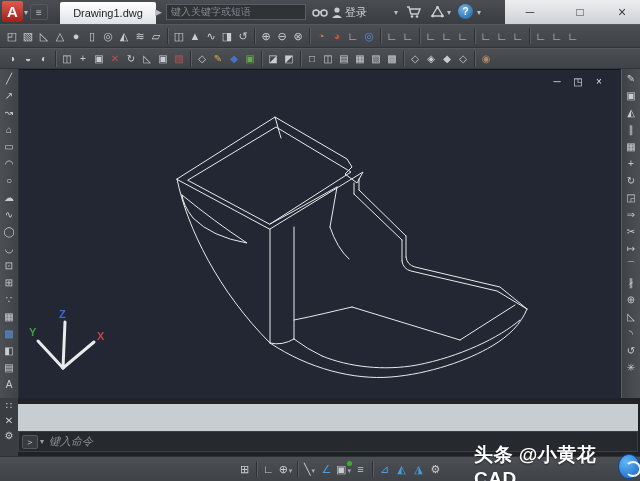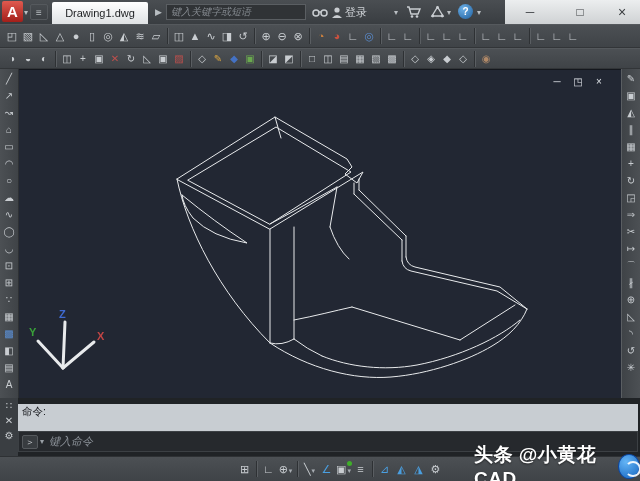--- a/index.html
+++ b/index.html
@@ -13,27 +13,27 @@
   .titlebar { position:absolute; left:0; top:0; width:640px; height:24px;
     background:linear-gradient(#4a4e52,#393d41); }
   .titlebar .lightzone { position:absolute; left:505px; top:0; width:135px; height:24px;
     background:linear-gradient(#eceeef,#cfd2d4); }
   .acad-logo { position:absolute; left:2px; top:1px; width:21px; height:21px;
     background:linear-gradient(#e05a4f,#a31f1a); color:#fff; font-weight:bold;
     font-size:15px; text-align:center; line-height:21px; border-radius:2px; }
   .tcaret { position:absolute; top:8px; color:#b9bec2; font-size:8px; }
   .qat-btn { position:absolute; left:30px; top:4px; width:18px; height:16px; color:#b9bec2;
     font-size:10px; text-align:center; line-height:16px; border:1px solid #55595d; border-radius:2px;}
-  .filetab { position:absolute; left:52px; top:2px; width:96px; height:22px;
+  .filetab { position:absolute; left:60px; top:2px; width:96px; height:22px;
     background:linear-gradient(#ffffff,#dfe2e4); color:#1c1e20; font-size:11px;
     text-align:center; line-height:22px; border-radius:2px 2px 0 0; }
   .tab-play { position:absolute; left:155px; top:7px; color:#b9bec2; font-size:9px; }
   .searchbox { position:absolute; left:166px; top:4px; width:140px; height:16px;
     background:#303336; border:1px solid #5a5e62; color:#84898f;
-    font-size:10px; font-style:italic; line-height:14px; padding-left:4px; overflow:hidden; white-space:nowrap;}
+    font-size:10px; line-height:14px; padding-left:4px; overflow:hidden; white-space:nowrap;}
   .ticon { position:absolute; top:3px; height:18px; display:flex; align-items:center; }
   .login-label { position:absolute; left:345px; top:5px; color:#cfd3d7; font-size:11px;font-family:Liberation Serif, serif; }
   .help-circle { position:absolute; left:458px; top:4px; width:15px; height:15px; border-radius:50%;
     background:radial-gradient(circle at 35% 30%, #6db1e8, #1f5f9e); color:#fff; font-size:10px;
     font-weight:bold; text-align:center; line-height:15px; }
   .winctl { position:absolute; top:0; width:30px; height:24px; color:#3a3d40;
     font-size:12px; text-align:center; line-height:24px; }
   
   .ribbon { position:absolute; left:0; width:640px; display:flex; align-items:center;
     padding-left:4px; background:linear-gradient(#4c5054,#3f4347); border-top:1px solid #55595d; border-bottom:1px solid #323538; }
@@ -328,21 +328,20 @@
       </div>
   </div>
 
   <div class="cmdarea">
     <div class="cmdstrip">
       <span>∷</span>
       <span>✕</span>
       <span>⚙</span>
     </div>
     <div class="cmdhistory">
-      <div>命令:</div>
     </div>
     <div class="cmdinput">
       <span class="prompt-chip">＞</span>
       <span class="caret">▾</span>
       <span class="cmd-placeholder">键入命令</span>
     </div>
   </div>
 
   <div class="statusbar">
       <span class="sbtn">⊞</span>

